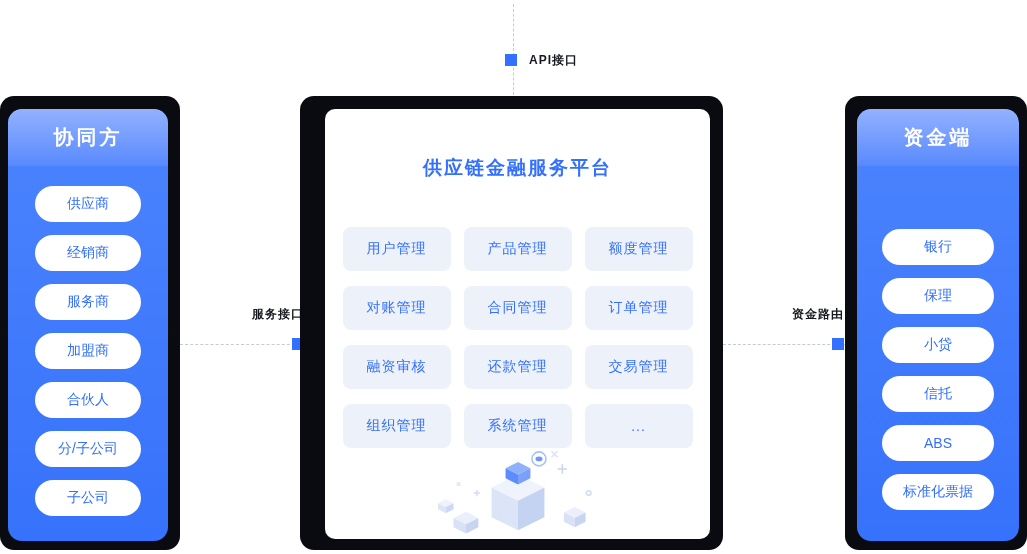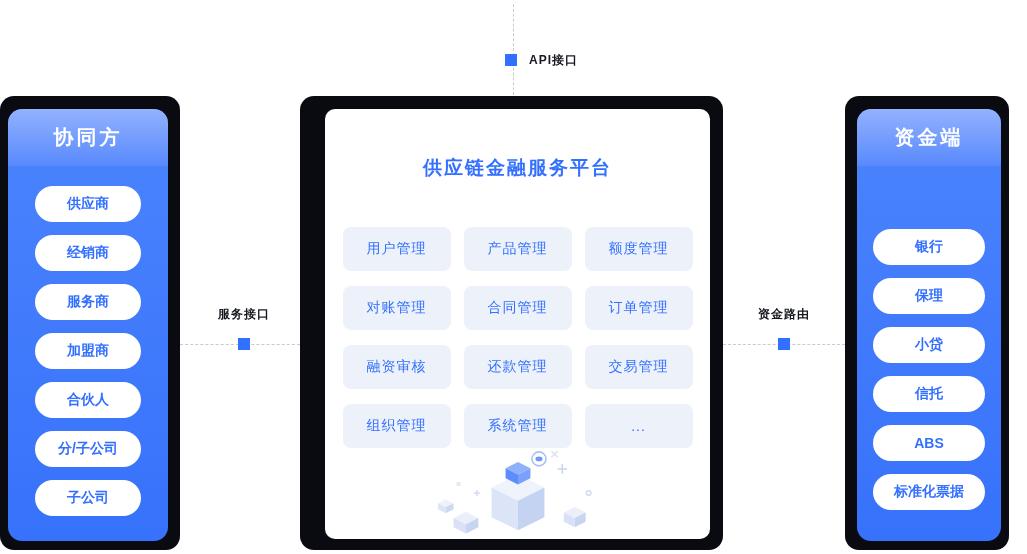--- a/index.html
+++ b/index.html
@@ -9,44 +9,44 @@
 
   
   .v-dash { position:absolute; left:513px; top:4px; height:96px; width:0;
     border-left:1px dashed #c6cad3; }
   .h-dash { position:absolute; top:344px; height:0; border-top:1px dashed #c6cad3; }
   .h-dash.l { left:180px; width:120px; }
   .h-dash.r { left:723px; width:122px; }
   .sq { width:12px; height:12px; background:#3370FF; display:inline-block; flex:0 0 auto; }
   .conn-lbl { font-size:12px; font-weight:700; color:#15181e; letter-spacing:1px; line-height:18px; white-space:nowrap; }
   .top-conn { position:absolute; left:505px; top:51px; display:flex; align-items:center; gap:12px; }
-  .side-conn { position:absolute; width:120px; top:305px; display:flex; flex-direction:column; align-items:center; gap:15px; }
+  .side-conn { position:absolute; width:120px; top:305px; display:flex; flex-direction:column; align-items:flex-end; gap:15px; }
   .side-conn.l { left:184px; }
   .side-conn.r { left:724px; }
 
   
   .frame { position:absolute; top:96px; height:454px; background:#0a0b10; border-radius:14px; }
   .frame-left   { left:0;     width:180px; }
   .frame-center { left:300px; width:423px; }
-  .frame-right  { left:845px; width:164px; }
+  .frame-right  { left:845px; width:182px; }
 
   
   .panel { position:absolute; background:linear-gradient(180deg,#4c84fd 0%,#3672fb 100%);
     border-radius:14px; overflow:hidden; }
   .frame-left  .panel { left:8px;  top:13px; right:12px; bottom:9px; }
   .frame-right .panel { left:12px; top:13px; right:8px;  bottom:9px; }
   .panel-head { height:57px; display:flex; align-items:center; justify-content:center;
     background:linear-gradient(180deg,#93b2ff 0%,#5889fd 100%);
     color:#ffffff; font-size:20px; font-weight:700; letter-spacing:3px;
     border-radius:14px 14px 0 0; }
   .pill-list { display:flex; flex-direction:column; align-items:center; gap:13px; padding-top:20px; }
   .frame-right .pill-list { padding-top:63px; }
   .pill { min-width:106px; height:36px; padding:0 14px; background:#ffffff; border-radius:18px;
     display:flex; align-items:center; justify-content:center;
-    font-size:14px; font-weight:700; color:#3370FF; white-space:nowrap; }
+    font-size:14px; font-weight:400; color:#3370FF; white-space:nowrap; }
   .frame-right .pill { min-width:112px; }
 
   
   .card { position:absolute; left:13px; top:13px; right:13px; bottom:11px; background:#ffffff;
     border-radius:10px; display:flex; flex-direction:column; align-items:center; overflow:hidden;margin-left:12px; }
   .card-title { margin-top:46px; font-size:19px; font-weight:700; color:#3370FF; letter-spacing:2px; }
   .module-grid { display:grid; grid-template-columns:repeat(3,108px); gap:15px 13px; margin-top:46px; }
   .module { height:44px; background:#ECF1FA; border-radius:8px;
     display:flex; align-items:center; justify-content:center;
     font-size:14px; color:#3370FF; font-weight:500; letter-spacing:1px; }

